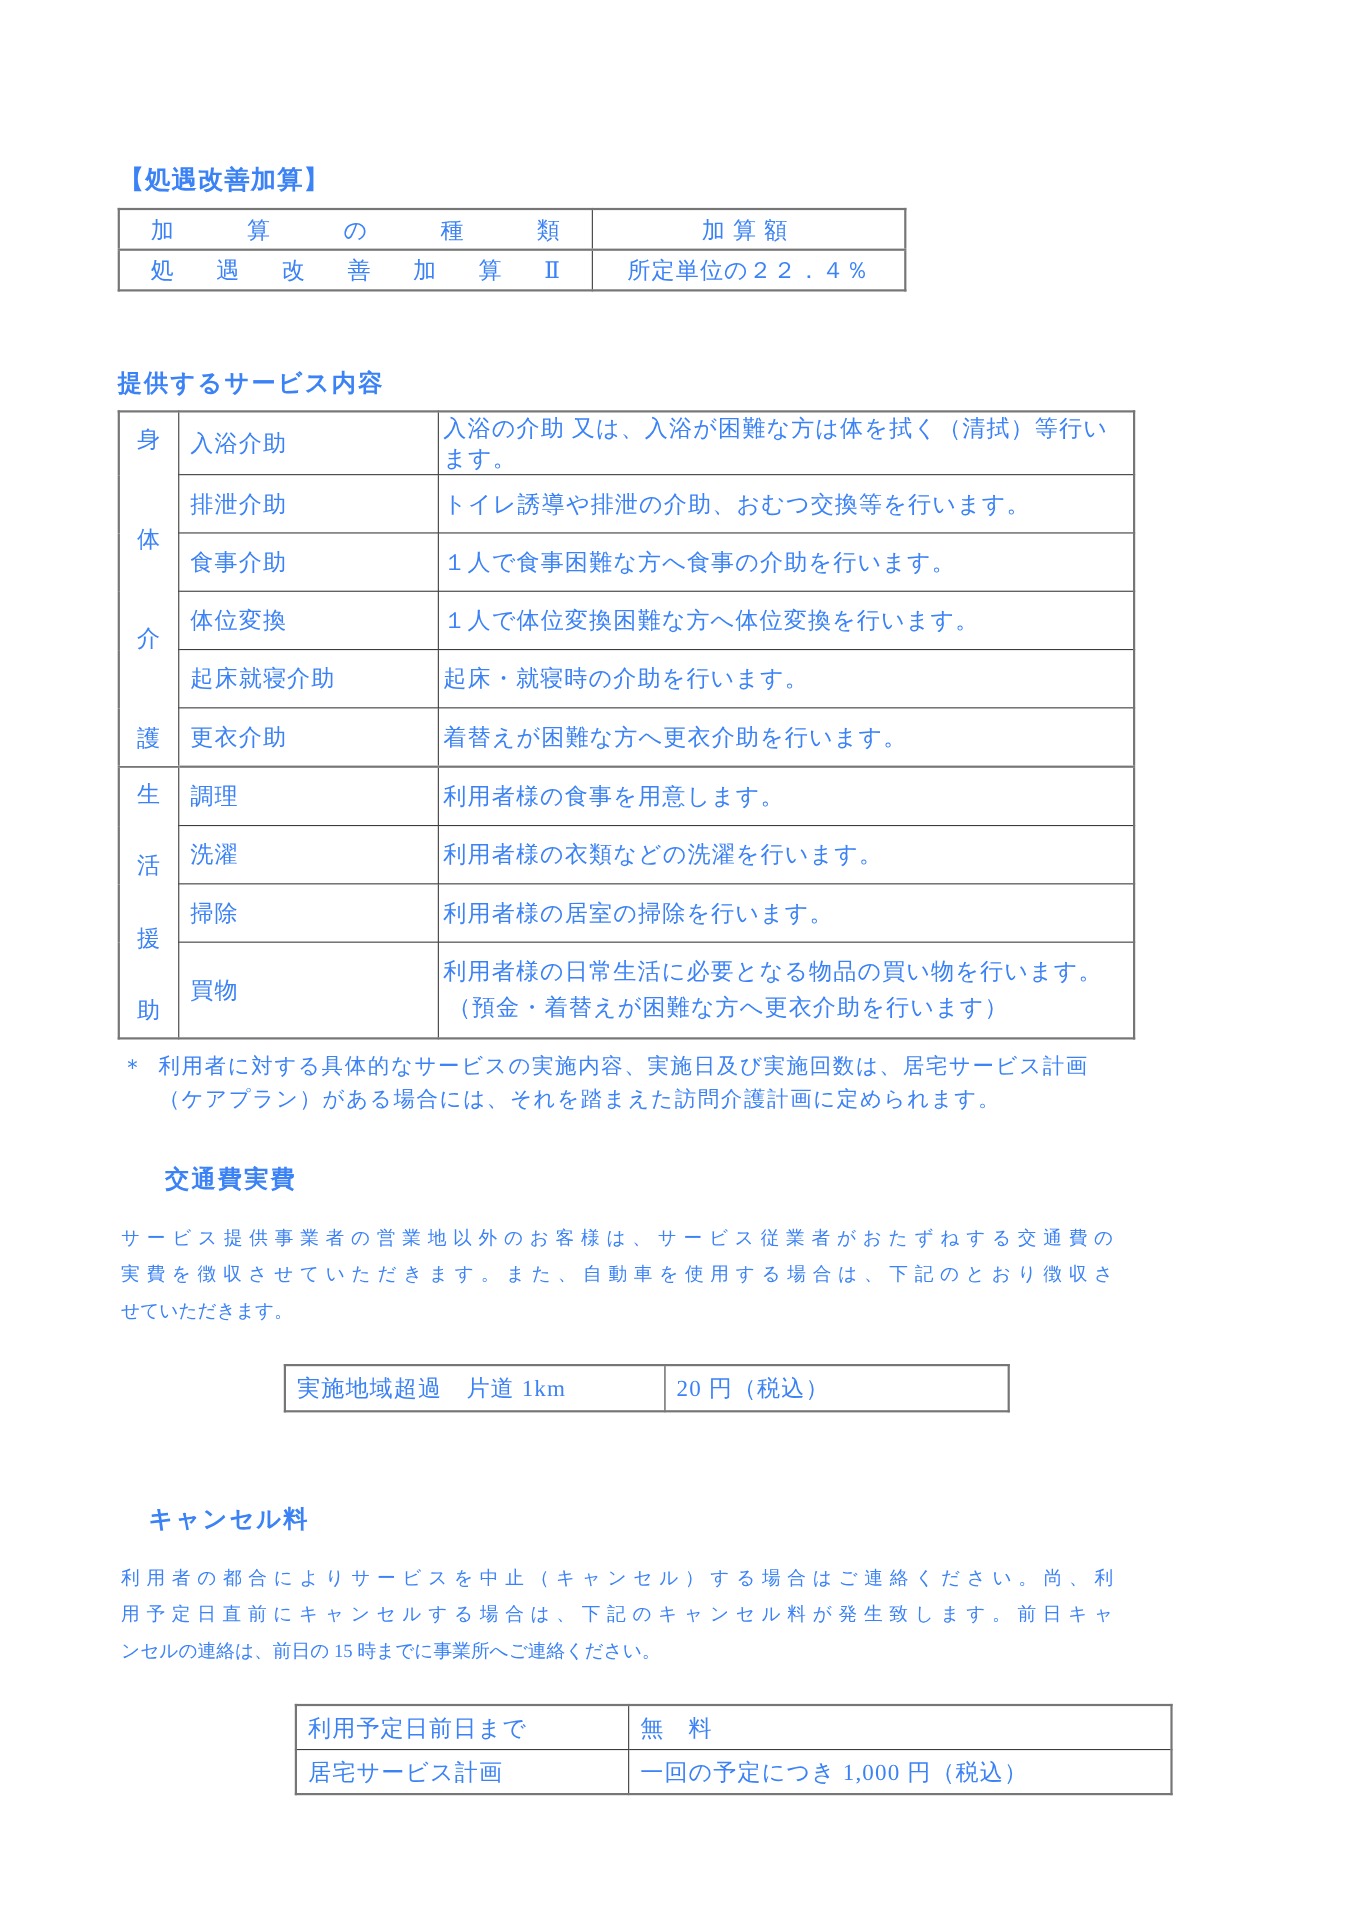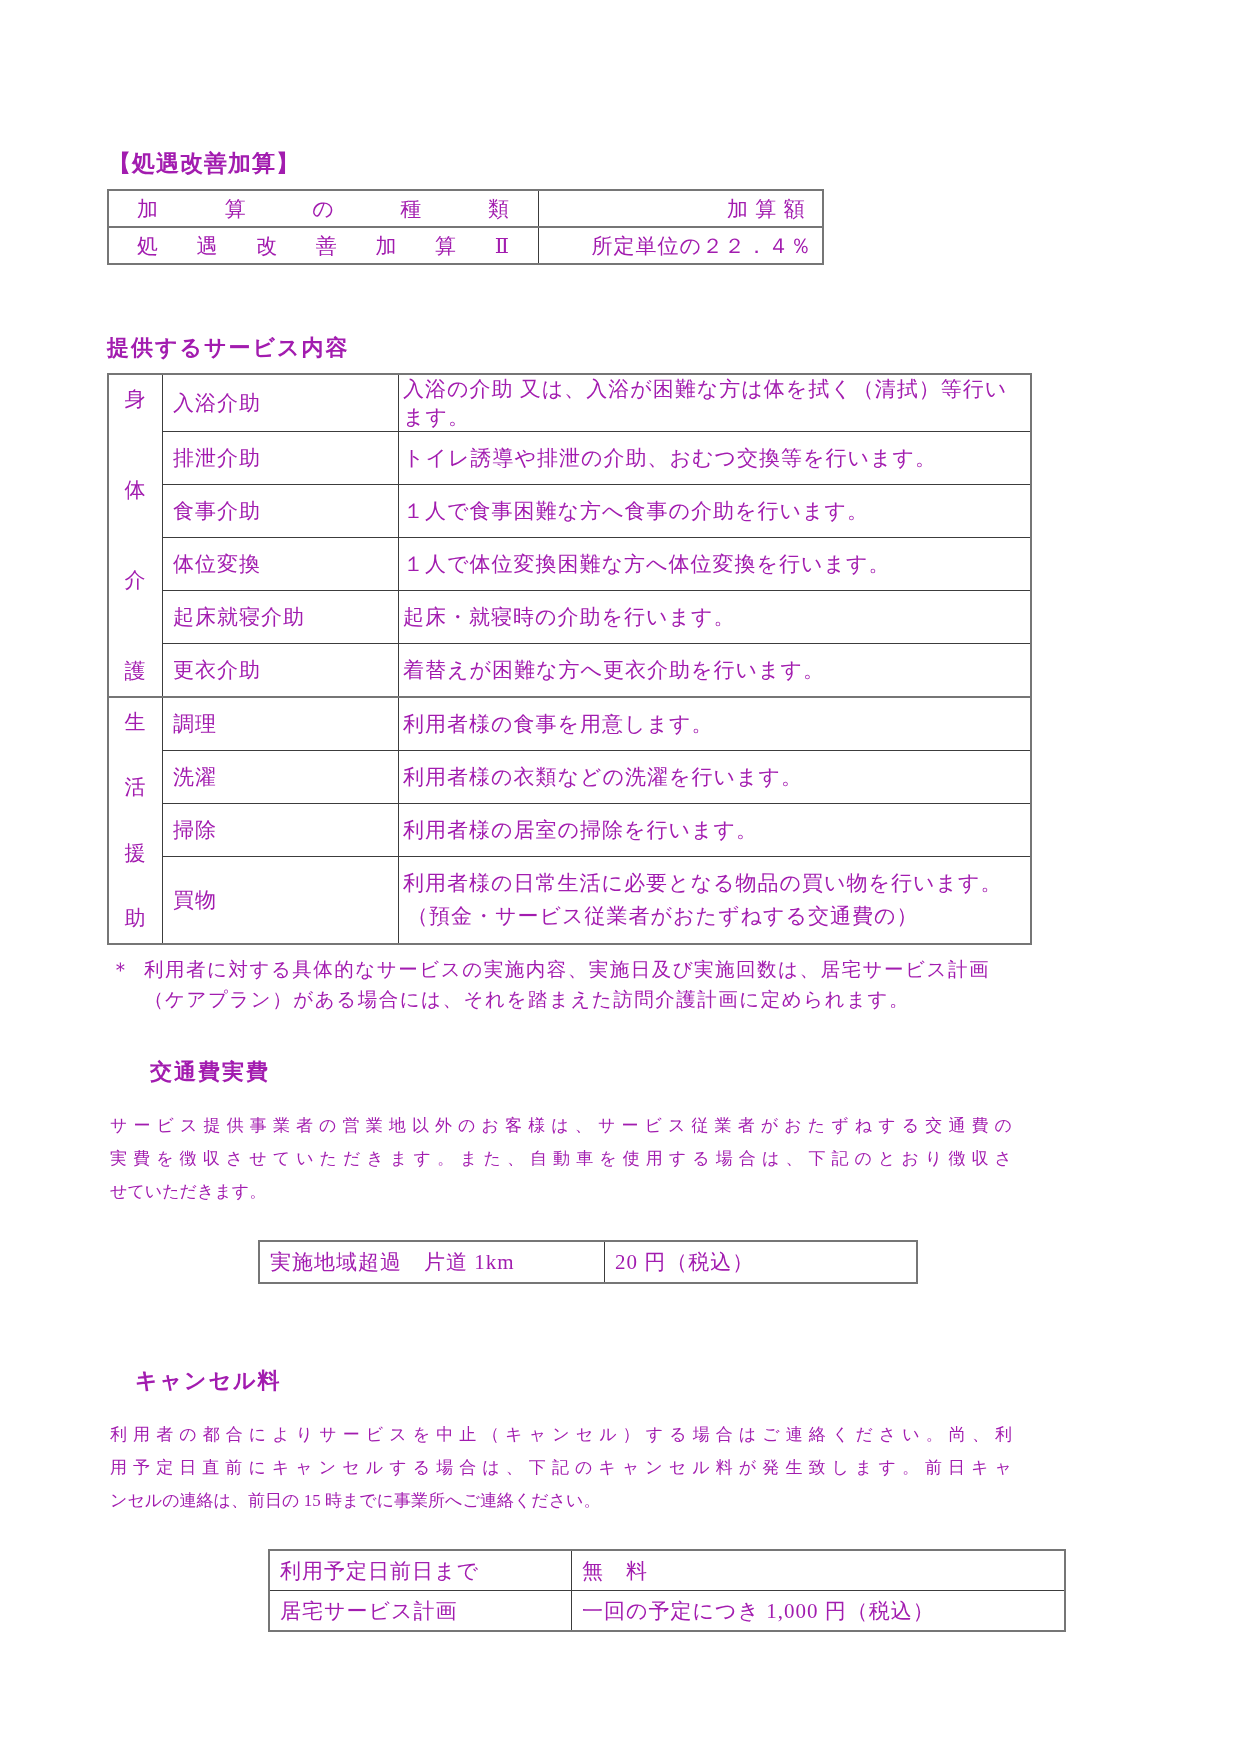--- a/index.html
+++ b/index.html
@@ -3,21 +3,21 @@
 <meta charset="utf-8">
 <style>
   html,body { margin:0; padding:0; background:#e8e8e8; }
   .page {
     position: relative;
     width: 1240px;
     height: 1754px;
     margin: 0 auto;
     background: #ffffff;
     font-family: "Liberation Serif", "DejaVu Serif", serif;
-    color: #a21caf;
+    color: #3b82f6;
     overflow: hidden;
   }
   .h-bracket {
     margin: 148px 0 0 108px;
     font-size: 23px;
     font-weight: bold;
     letter-spacing: 1px;
   }
   .h-sub {
     font-size: 22px;
@@ -31,21 +31,21 @@
     letter-spacing: 1px;
     padding: 0 10px;
     background: #fff;
   }
   
   .t1 { margin: 10px 0 0 107px; width: 717px; border: 2px solid #767676; }
   .t1 td { height: 35px; }
   .t1 .c1 { width: 373px; }
   .t1 tr.hdr td { border-bottom: 2px solid #767676; }
   .dist { text-align: justify; text-align-last: justify; padding: 0 28px; }
-  .cen  { text-align: right; margin-top: 48px; }
+  .cen  { text-align: center; margin-top: 48px; }
   .ls3  { letter-spacing: 0.35em; }
   
   .h-svc { margin: 68px 0 0 107px; }
   .t2 { margin: 10px 0 0 107px; width: 925px; border: 2px solid #767676; }
   .t2 td { height: 52px; }
   .t2 .gcol { width: 53px; padding: 0; position: relative; }
   .t2 .ncol { width: 215px; }
   .t2 .dcol { padding-left: 4px; }
   .t2 tr.tall td { height: 86px; }
   .t2 tr.gstart td { border-top: 2px solid #767676; }
@@ -154,21 +154,21 @@
         <td class="dcol">利用者様の衣類などの洗濯を行います。</td>
       </tr>
       <tr>
         <td class="ncol">掃除</td>
         <td class="dcol">利用者様の居室の掃除を行います。</td>
       </tr>
       <tr class="tall">
         <td class="ncol">買物</td>
         <td class="dcol d2">
           <div class="l1">利用者様の日常生活に必要となる物品の買い物を行います。</div>
-          <div class="l2">（預金・サービス従業者がおたずねする交通費の）</div>
+          <div class="l2">（預金・着替えが困難な方へ更衣介助を行います）</div>
         </td>
       </tr>
     </tbody>
   </table>
 
   <div class="footnote">
     <span class="mark">＊</span>
     <div>利用者に対する具体的なサービスの実施内容、実施日及び実施回数は、居宅サービス計画</div>
     <div>（ケアプラン）がある場合には、それを踏まえた訪問介護計画に定められます。</div>
   </div>

